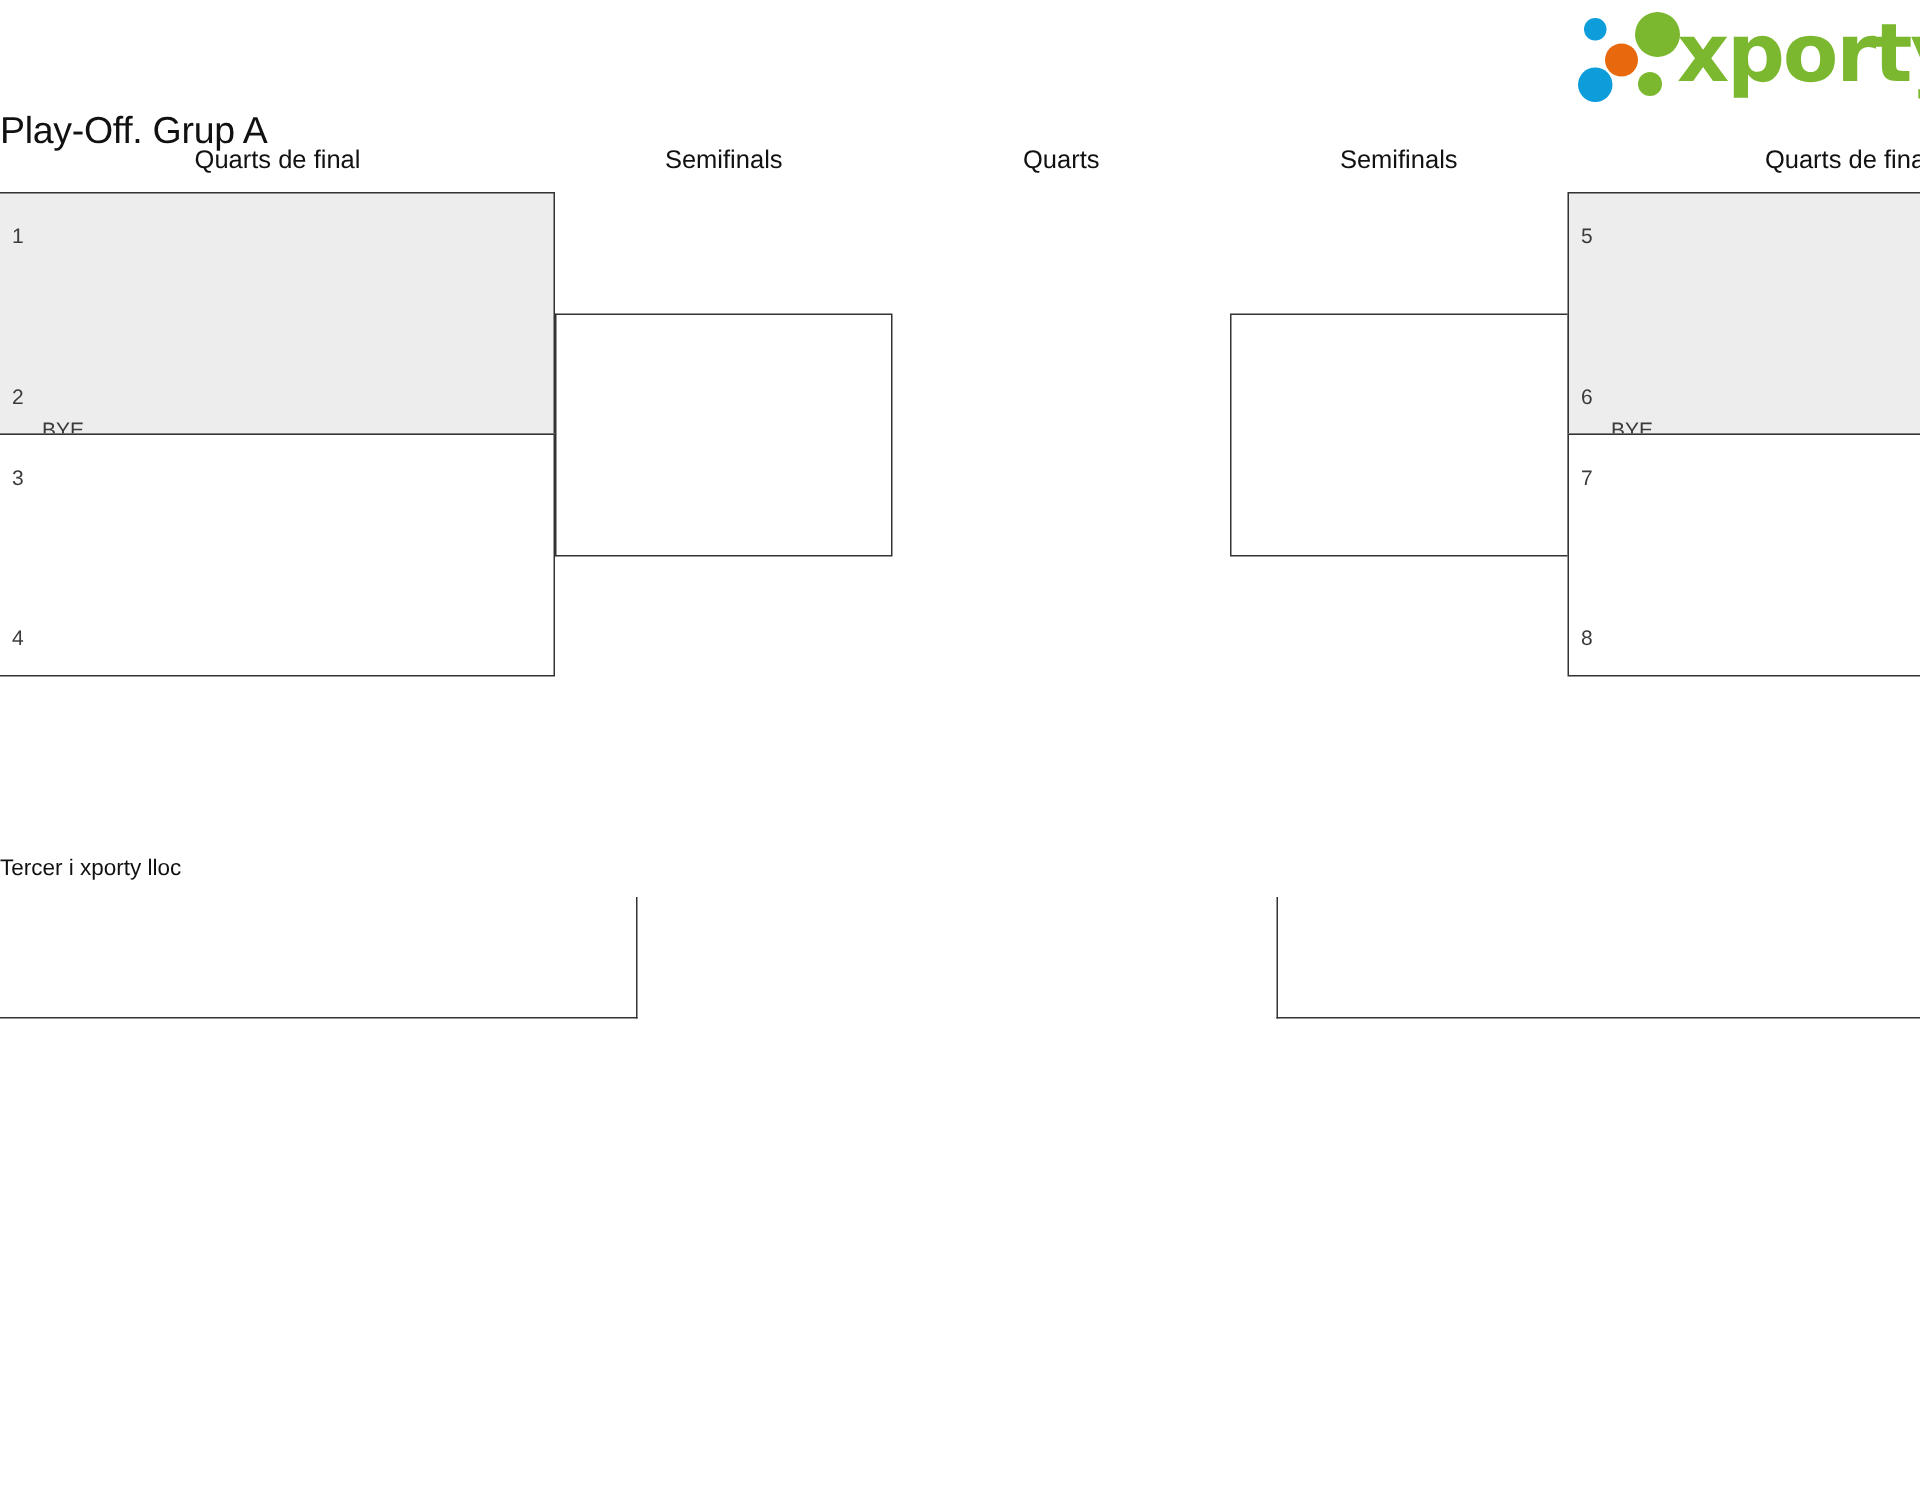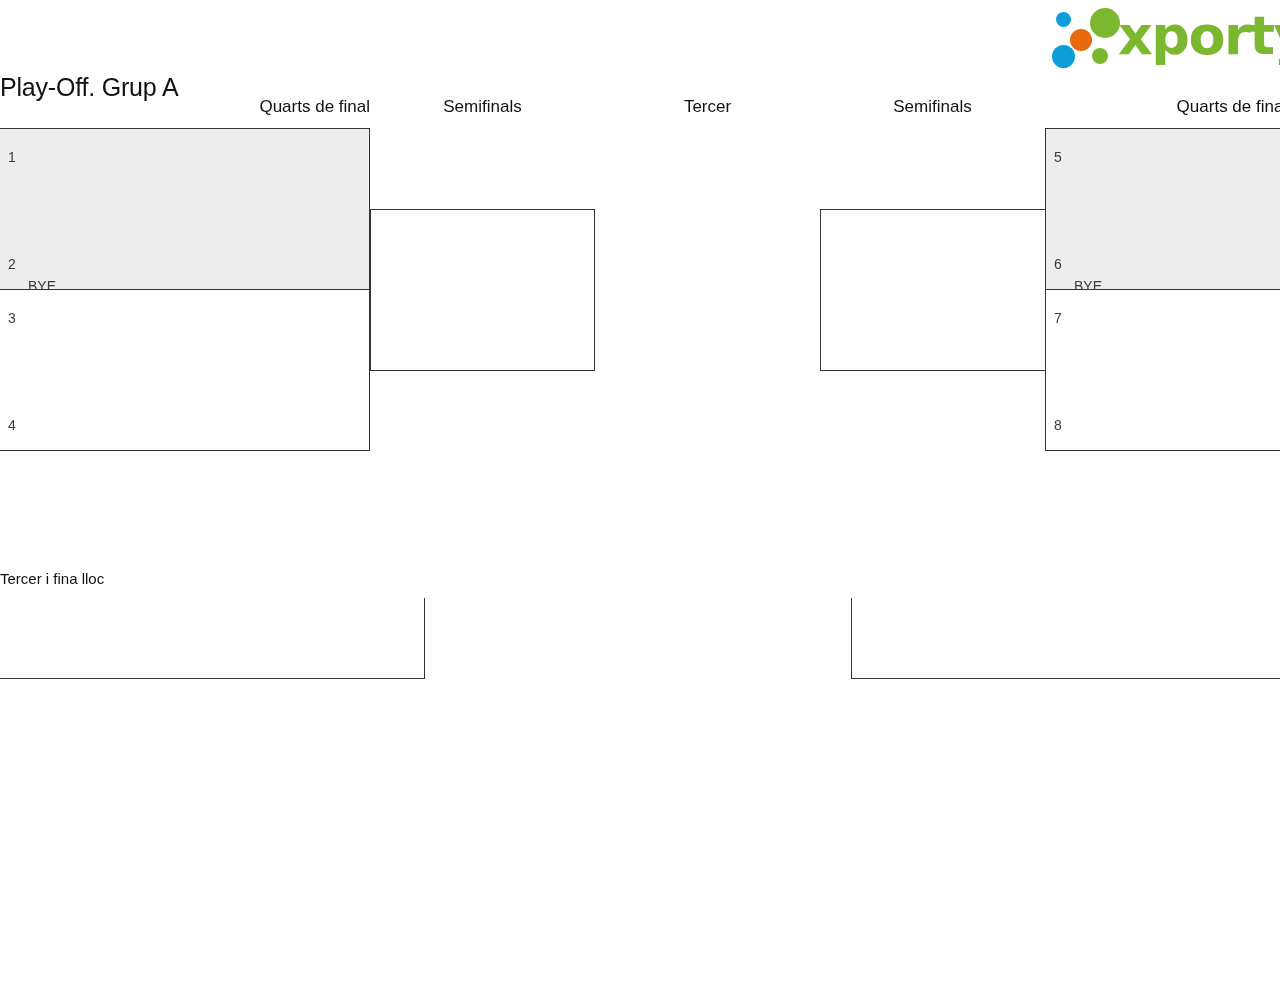--- a/index.html
+++ b/index.html
@@ -77,21 +77,21 @@
     height: 24px;
   }
   .round-title {
     position: absolute;
     top: 0;
     font-size: 17px;
     line-height: 22px;
     color: #111111;
     white-space: nowrap;
   }
-  .rt-qf-left  { left: 0px;    width: 370px; text-align: right; }
+  .rt-qf-left  { left: 0px;    width: 370px; text-align: center; }
   .rt-sf-left  { left: 370px;  width: 225px; text-align: center; }
   .rt-final    { left: 595px;  width: 225px; text-align: center; }
   .rt-sf-right { left: 820px;  width: 225px; text-align: center; }
   .rt-qf-right { left: 1045px; width: 370px; text-align: center; }
 
   
   .bracket {
     position: absolute;
     left: 0;
     top: 0;
@@ -198,21 +198,21 @@
       <span class="dot dot-blue-md"></span>
       <span class="dot dot-green-sm"></span>
     </div>
     <div class="logo-wordmark">xporty</div>
   </div>
 </div>
 
 <div class="round-headers">
   <div class="round-title rt-qf-left">Quarts de final</div>
   <div class="round-title rt-sf-left">Semifinals</div>
-  <div class="round-title rt-final">Tercer</div>
+  <div class="round-title rt-final">Quarts</div>
   <div class="round-title rt-sf-right">Semifinals</div>
   <div class="round-title rt-qf-right">Quarts de fina</div>
 </div>
 
 <div class="bracket">
 
   <div class="match-box is-bye" style="left:-1px; top:128px; width:371px; height:162px;">
     <div class="slot slot-top">
       <span class="seed">1</span>
       <span class="player"></span>
@@ -280,16 +280,16 @@
     </div>
     <div class="slot slot-bottom">
       <span class="seed">8</span>
       <span class="player"></span>
     </div>
   </div>
 
 </div>
 
 <div class="third-place">
-  <div class="third-place-label">Tercer i fina lloc</div>
+  <div class="third-place-label">Tercer i xporty lloc</div>
   <div class="tp-box tp-box-left"></div>
   <div class="tp-box tp-box-right"></div>
 </div>
 
 </body></html>

